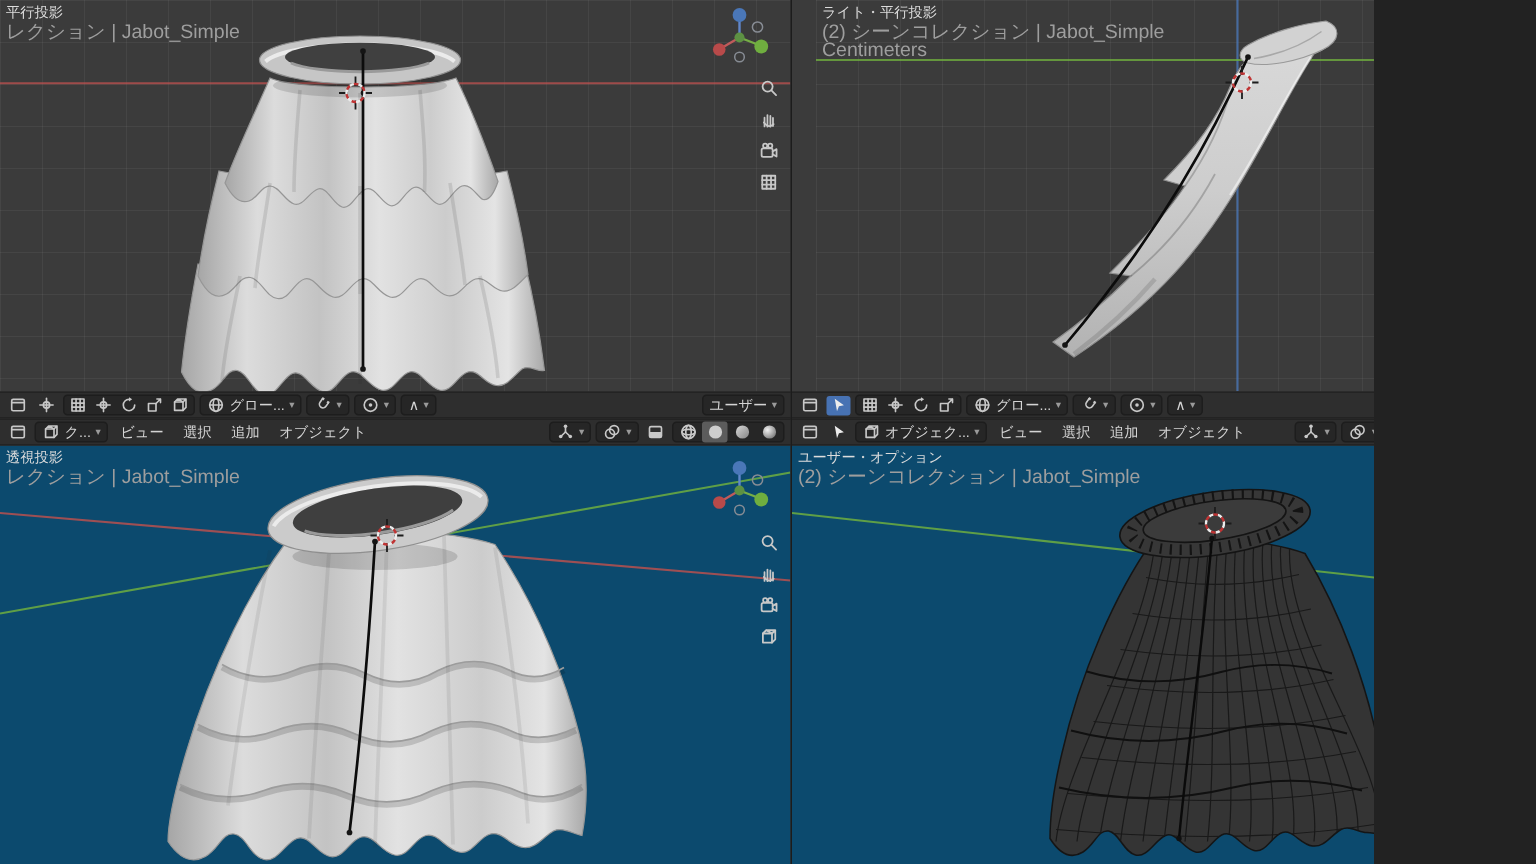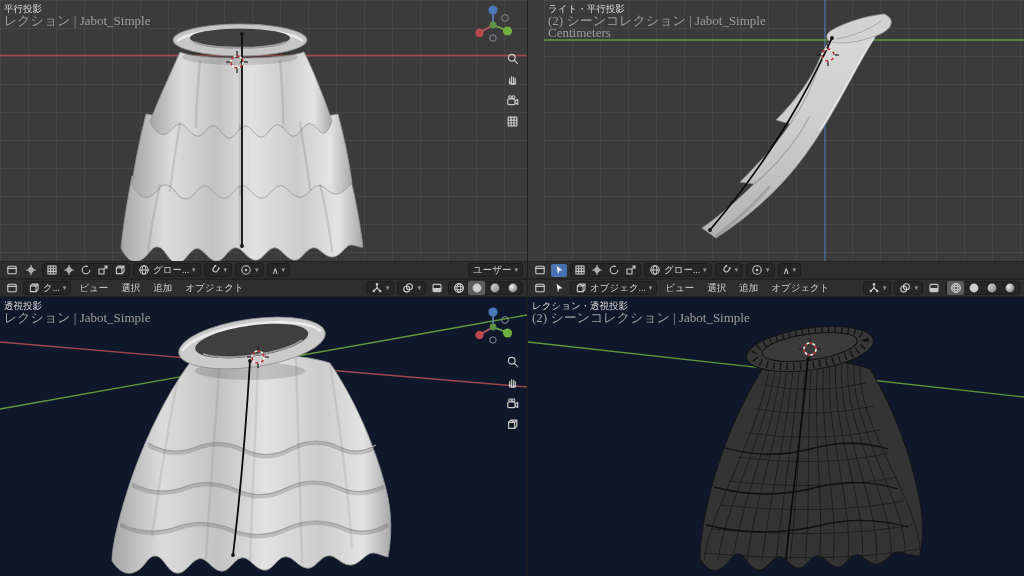--- a/index.html
+++ b/index.html
@@ -1,25 +1,25 @@
 <!DOCTYPE html>
 <html><head>
 <meta charset="utf-8">
 <style>
   html,body{margin:0;padding:0;background:#222;}
   *{box-sizing:border-box;}
-  .screen{position:relative;width:1024px;height:576px;overflow:hidden;background:#3b3b3b;
-    font-family:Liberation Serif, serif;-webkit-font-smoothing:antialiased;}
+  .screen{position:relative;width:916px;height:576px;overflow:hidden;background:#3b3b3b;
+    font-family:Liberation Sans, sans-serif;-webkit-font-smoothing:antialiased;}
   .abs{position:absolute;}
   .vp{position:absolute;overflow:hidden;}
   .vp-grid{background-color:#3b3b3b;
     background-image:linear-gradient(rgba(255,255,255,.05) 1px,transparent 1px),
                      linear-gradient(90deg,rgba(255,255,255,.05) 1px,transparent 1px);
     background-size:28px 28px;}
-  .vp-plain{background-color:#0f172a;}
+  .vp-plain{background-color:#0c4a6e;}
   .hud{position:absolute;left:4px;top:3px;pointer-events:none;z-index:4;}
   .hud .l1{font-size:9.5px;color:#dcdcdc;line-height:12px;white-space:nowrap;}
   .hud .l2,.hud .l3{font-size:13px;color:#9e9e9e;line-height:12px;white-space:nowrap;}
   .hdr{position:absolute;height:18px;background:#2e2e2e;border-top:1px solid #232323;
     border-bottom:1px solid #232323;display:flex;align-items:center;padding:0 4px;gap:3px;z-index:6;}
   .pill{display:flex;align-items:center;height:14px;background:#262626;border:1px solid #1d1d1d;
     border-radius:3px;padding:0 4px;gap:3px;}
   .t{font-size:9.5px;color:#d4d4d4;white-space:nowrap;}
   .grp{display:flex;align-items:center;height:14px;background:#262626;border:1px solid #1d1d1d;
     border-radius:3px;padding:0 1px;gap:1px;}
@@ -635,19 +635,19 @@
         <ellipse cx="282" cy="50" rx="48" ry="13" fill="#3b3b3b" stroke="#141414" stroke-width="1.1"></ellipse>
       </g>
       <g>
         <path d="M280 62 C274 130 264 200 258 262" stroke="#0a0a0a" stroke-width="1.6" fill="none"></path>
         <circle cx="280" cy="62" r="1.8" fill="#101010"></circle>
           <circle cx="258" cy="262" r="1.8" fill="#101010"></circle>
       </g>
       <use href="#cursor3d" x="270" y="40" width="24" height="24"></use>
     </svg>
     <div class="hud">
-      <div class="l1">レクション・透視投影</div>
+      <div class="l1">ユーザー・オプション</div>
       <div class="l2">(2) シーンコレクション | Jabot_Simple</div>
     </div>
   </div>
 
   <div class="vdiv"></div>
 </div>
 
 </body></html>

